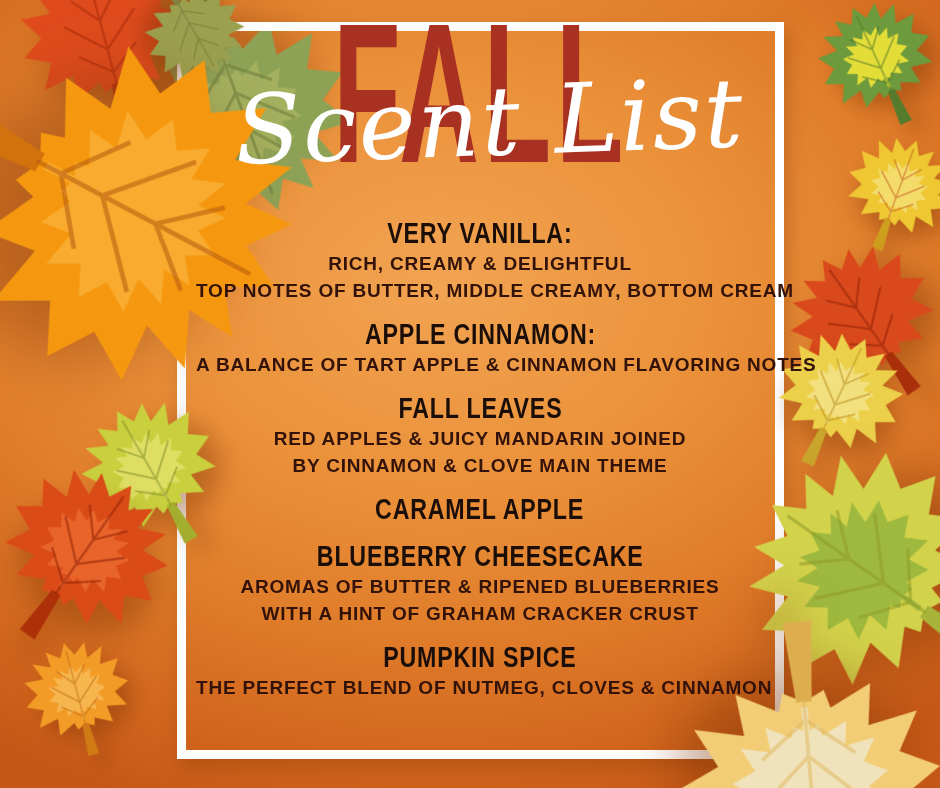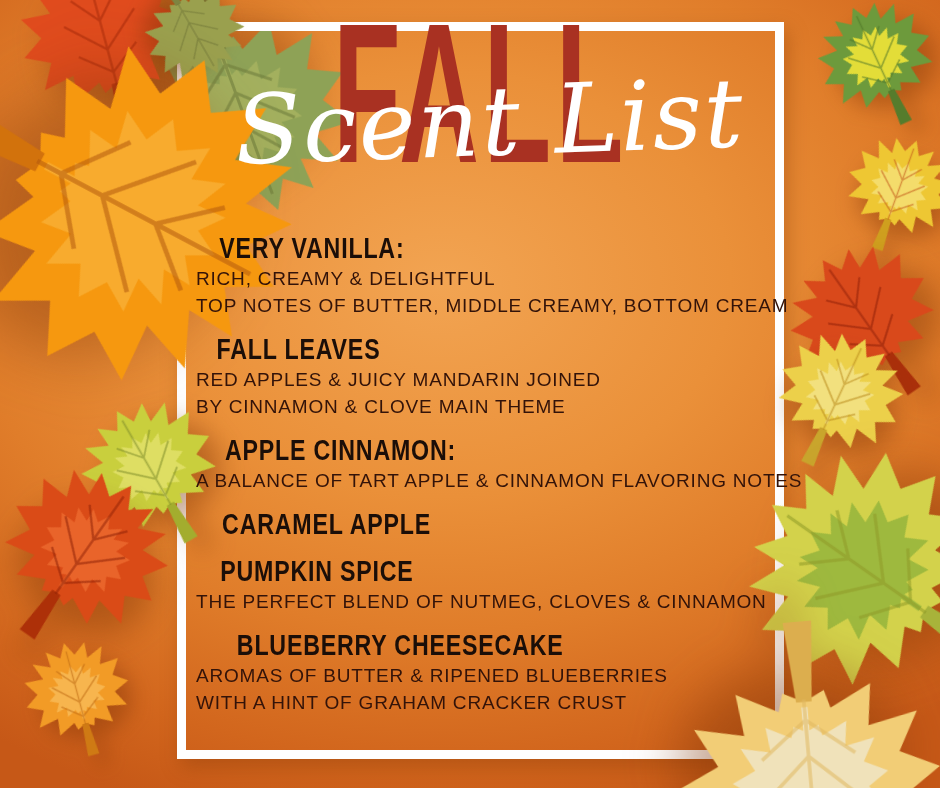--- a/index.html
+++ b/index.html
@@ -23,30 +23,30 @@
     display:inline-block; font-size:198px; line-height:160px; font-weight:800;
     letter-spacing:8px; color:#a93122;
     transform:scaleX(.56); transform-origin:50% 0;
   }
   .subtitle-wrap{position:absolute; left:180px; top:62px; width:620px; text-align:center;}
   .subtitle{
     display:inline-block; font-family:"DejaVu Serif", serif; font-style:italic;
     font-size:96px; line-height:120px; color:#ffffff; letter-spacing:2px;
     transform:rotate(-2deg);
   }
-  .scent-list{position:absolute; left:196px; top:231px; width:568px; }
+  .scent-list{position:absolute; left:196px; top:216px; width:568px; text-align:center;}
   .scent{margin-bottom:13px;}
   .scent-name{
     display:inline-block; font-weight:bold; font-size:29px; line-height:34px;
     color:#1b0e08; letter-spacing:1px; transform:scaleX(.8); transform-origin:center;
     white-space:nowrap;
   }
   .scent-line{
     font-size:19px; line-height:26px; color:#331309; letter-spacing:.8px;
-    white-space:nowrap; margin-top:1px;
+    white-space:nowrap; margin-top:1px;font-weight:bold;
   }
   .lf{filter:drop-shadow(7px 11px 9px rgba(125,50,5,.42));}
 </style>
 </head>
 <body>
 
 <div class="poster">
 
   <svg class="decor leaves-behind" viewBox="0 0 940 788">
     <defs>
@@ -148,40 +148,40 @@
 
     <div class="scent-list">
 
       <div class="scent">
         <span class="scent-name">VERY VANILLA:</span>
         <div class="scent-line">RICH, CREAMY &amp; DELIGHTFUL</div>
         <div class="scent-line">TOP NOTES OF BUTTER, MIDDLE CREAMY, BOTTOM CREAM</div>
       </div>
 
       <div class="scent">
+        <span class="scent-name">APPLE CINNAMON:</span>
+        <div class="scent-line">A BALANCE OF TART APPLE &amp; CINNAMON FLAVORING NOTES</div>
+      </div>
+
+      <div class="scent">
         <span class="scent-name">FALL LEAVES</span>
         <div class="scent-line">RED APPLES &amp; JUICY MANDARIN JOINED</div>
         <div class="scent-line">BY CINNAMON &amp; CLOVE MAIN THEME</div>
       </div>
 
       <div class="scent">
-        <span class="scent-name">APPLE CINNAMON:</span>
-        <div class="scent-line">A BALANCE OF TART APPLE &amp; CINNAMON FLAVORING NOTES</div>
-      </div>
-
-      <div class="scent">
         <span class="scent-name">CARAMEL APPLE</span>
-      </div>
-
-      <div class="scent">
-        <span class="scent-name">PUMPKIN SPICE</span>
-        <div class="scent-line">THE PERFECT BLEND OF NUTMEG, CLOVES &amp; CINNAMON</div>
       </div>
 
       <div class="scent">
         <span class="scent-name">BLUEBERRY CHEESECAKE</span>
         <div class="scent-line">AROMAS OF BUTTER &amp; RIPENED BLUEBERRIES</div>
         <div class="scent-line">WITH A HINT OF GRAHAM CRACKER CRUST</div>
       </div>
 
+      <div class="scent">
+        <span class="scent-name">PUMPKIN SPICE</span>
+        <div class="scent-line">THE PERFECT BLEND OF NUTMEG, CLOVES &amp; CINNAMON</div>
+      </div>
+
     </div>
   </div>
 </div>
 
 </body></html>

